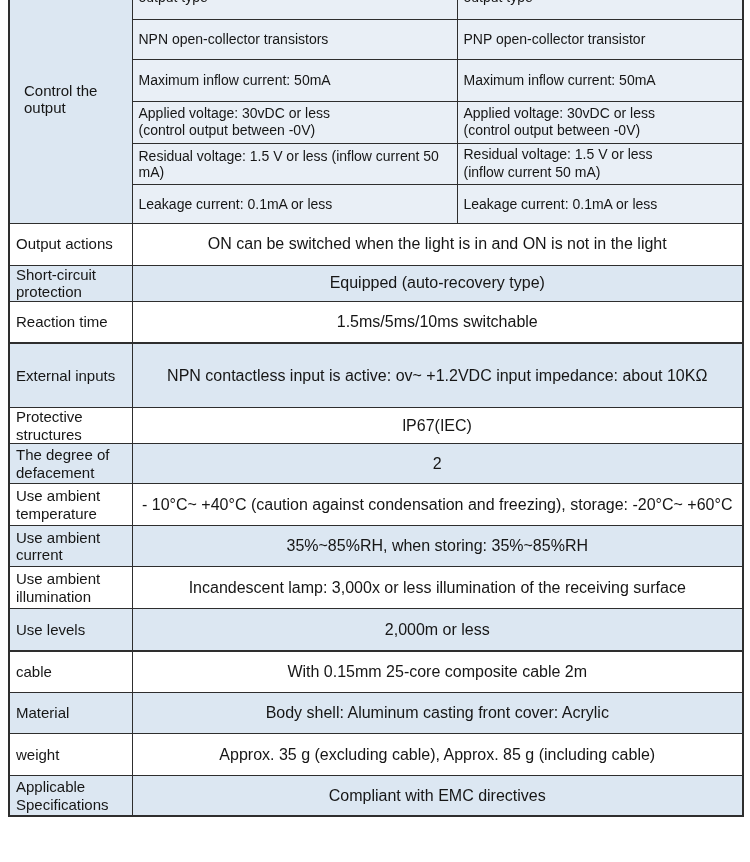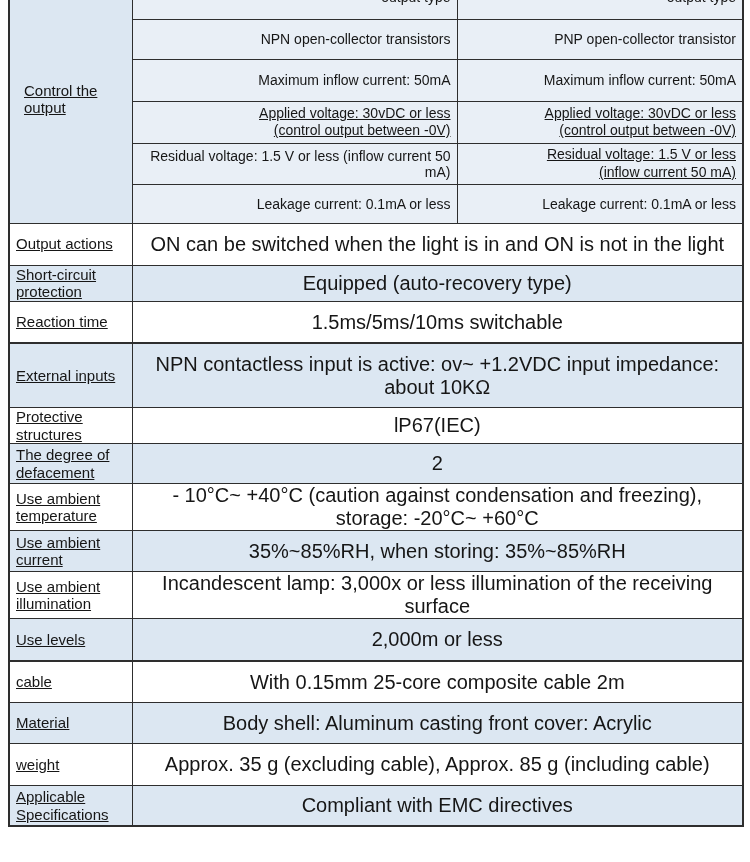--- a/index.html
+++ b/index.html
@@ -19,31 +19,31 @@
     margin: -26px 0 0 8px;
     border: 2px solid var(--border-dark, #2e2e2e);
   }
   .spec td {
     border: 1px solid var(--border-dark, #2e2e2e);
     padding: 0 6px;
     vertical-align: middle;
     overflow: hidden;
   }
   .spec td.label  { font-size: 15px; padding-left: 6px; text-align: left; }
-  .spec td.val    { text-align: center; font-size: 20px; }
-  .spec td.sub    { background: var(--subrow-blue, #e9eff6); text-align: right; font-size: 14px; }
+  .spec td.val    { text-align: center; font-size: 16px; }
+  .spec td.sub    { background: var(--subrow-blue, #e9eff6); text-align: left; font-size: 14px; }
   .spec td.control-label {
     background: var(--row-blue, #dce7f2);
     padding-left: 14px; font-size: 15px;
   }
   tr.blue  td { background: var(--row-blue, #dce7f2); }
   tr.white td { background: var(--row-white, #ffffff); margin-left: 24px; }
   tr.sectionbreak td { border-top: 2px solid var(--border-dark, #2e2e2e); }
 
-  .ln { display: block; line-height: 1.25; text-decoration: underline; }
+  .ln { display: block; line-height: 1.25; }
   .label .ln { line-height: 1.18; }
 
   tr.rh44 { height: 44px; } tr.rh42 { height: 42px; } tr.rh41 { height: 41px; }
   tr.rh40 { height: 40px; } tr.rh39 { height: 39px; } tr.rh38 { height: 34px; }
   tr.rh48 { height: 64px; }
 </style>
 </head>
 <body>
 
 <div class="page">

